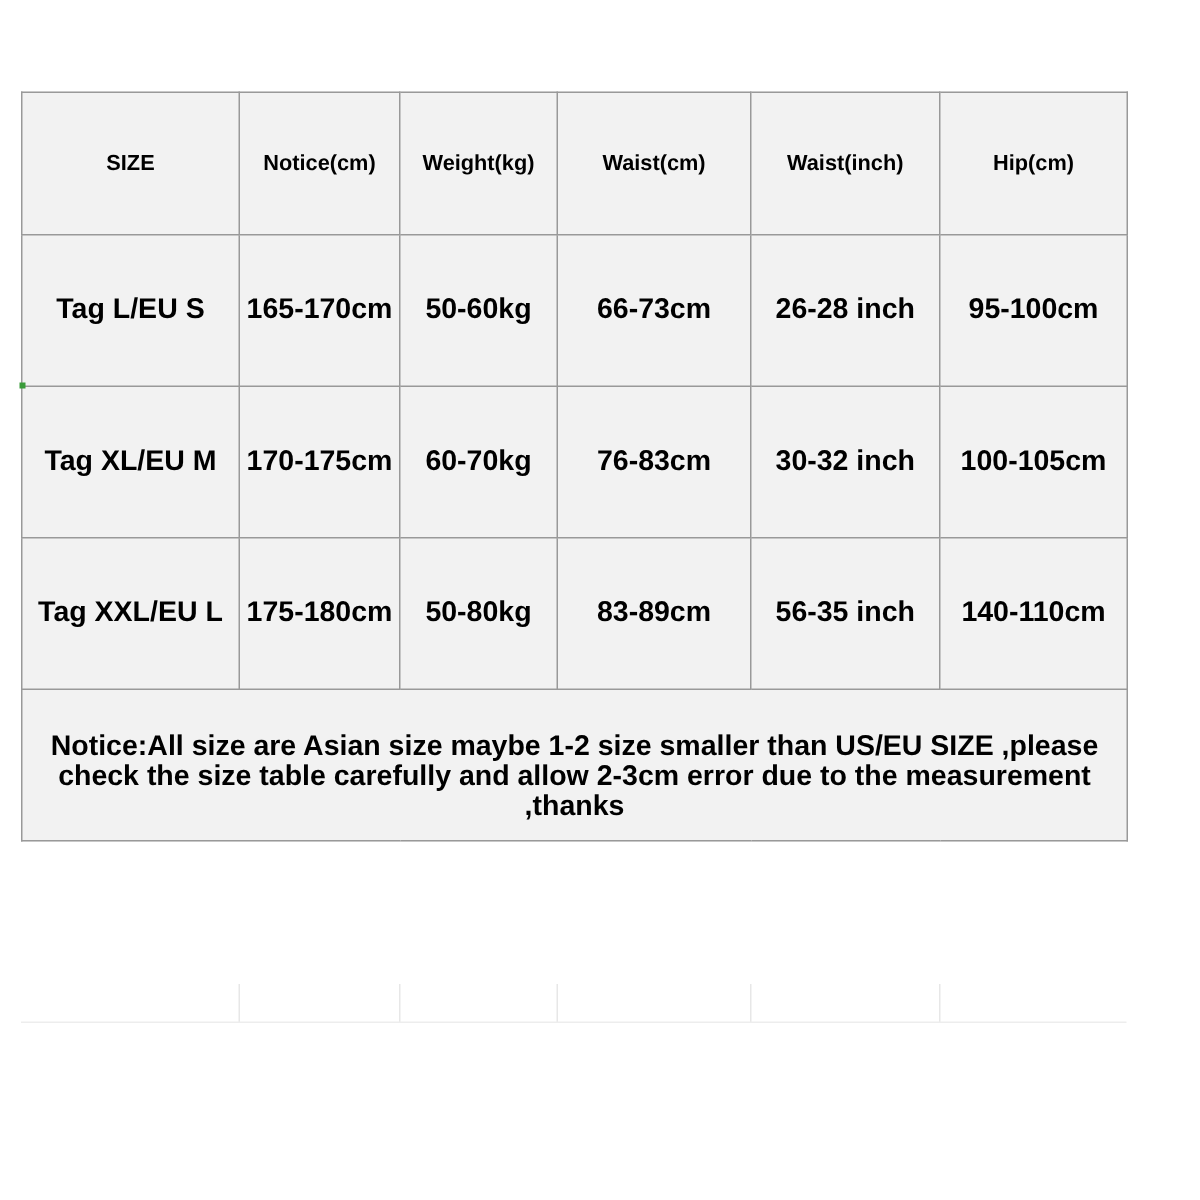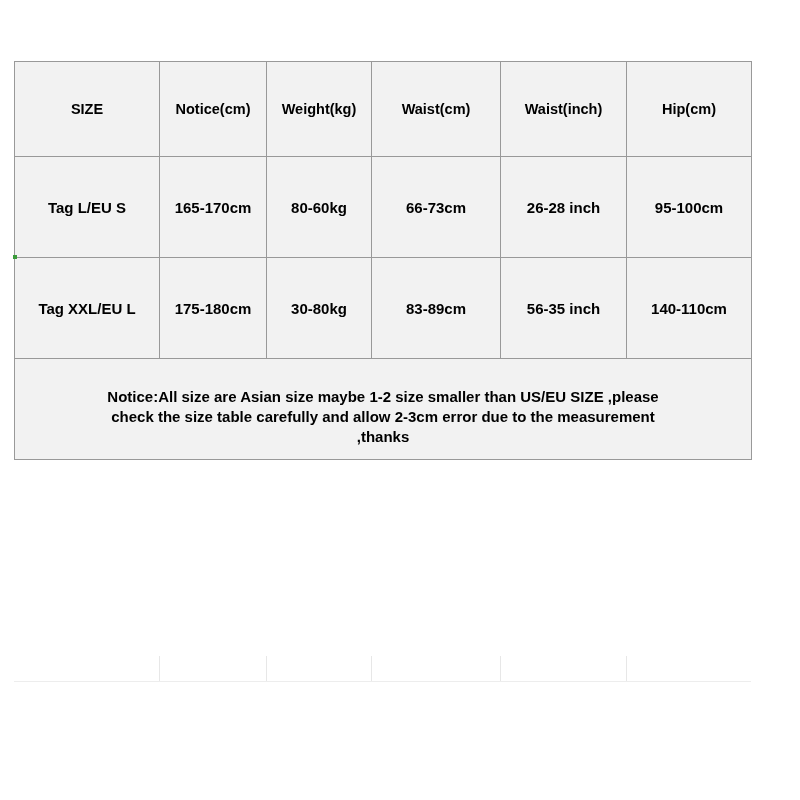--- a/index.html
+++ b/index.html
@@ -45,21 +45,21 @@
     font-size: 14.5px;
     color: #000000;
     padding: 0;
   }
   table.size-table thead th {
     height: 94px;
     font-size: 14.5px;
   }
   table.size-table tbody td {
     height: 100px;
-    font-size: 15px;
+    font-size: 19px;
   }
   
   col.c0 { width: 145px; }
   col.c1 { width: 107px; }
   col.c2 { width: 105px; }
   col.c3 { width: 129px; }
   col.c4 { width: 126px; }
   col.c5 { width: 125px; }
 
   .notice-row td {
@@ -124,29 +124,37 @@
           <th>Weight(kg)</th>
           <th>Waist(cm)</th>
           <th>Waist(inch)</th>
           <th>Hip(cm)</th>
         </tr>
       </thead>
       <tbody>
         <tr>
           <td>Tag L/EU S</td>
           <td>165-170cm</td>
-          <td>80-60kg</td>
+          <td>50-60kg</td>
           <td>66-73cm</td>
           <td>26-28 inch</td>
           <td>95-100cm</td>
         </tr>
         <tr>
+          <td>Tag XL/EU M</td>
+          <td>170-175cm</td>
+          <td>60-70kg</td>
+          <td>76-83cm</td>
+          <td>30-32 inch</td>
+          <td>100-105cm</td>
+        </tr>
+        <tr>
           <td>Tag XXL/EU L</td>
           <td>175-180cm</td>
-          <td>30-80kg</td>
+          <td>50-80kg</td>
           <td>83-89cm</td>
           <td>56-35 inch</td>
           <td>140-110cm</td>
         </tr>
         <tr class="notice-row">
           <td colspan="6">
             <span class="notice-text">Notice:All size are Asian size maybe 1-2 size smaller than US/EU SIZE ,please
 check the size table carefully and allow 2-3cm error due to the measurement
 ,thanks</span>
           </td>

